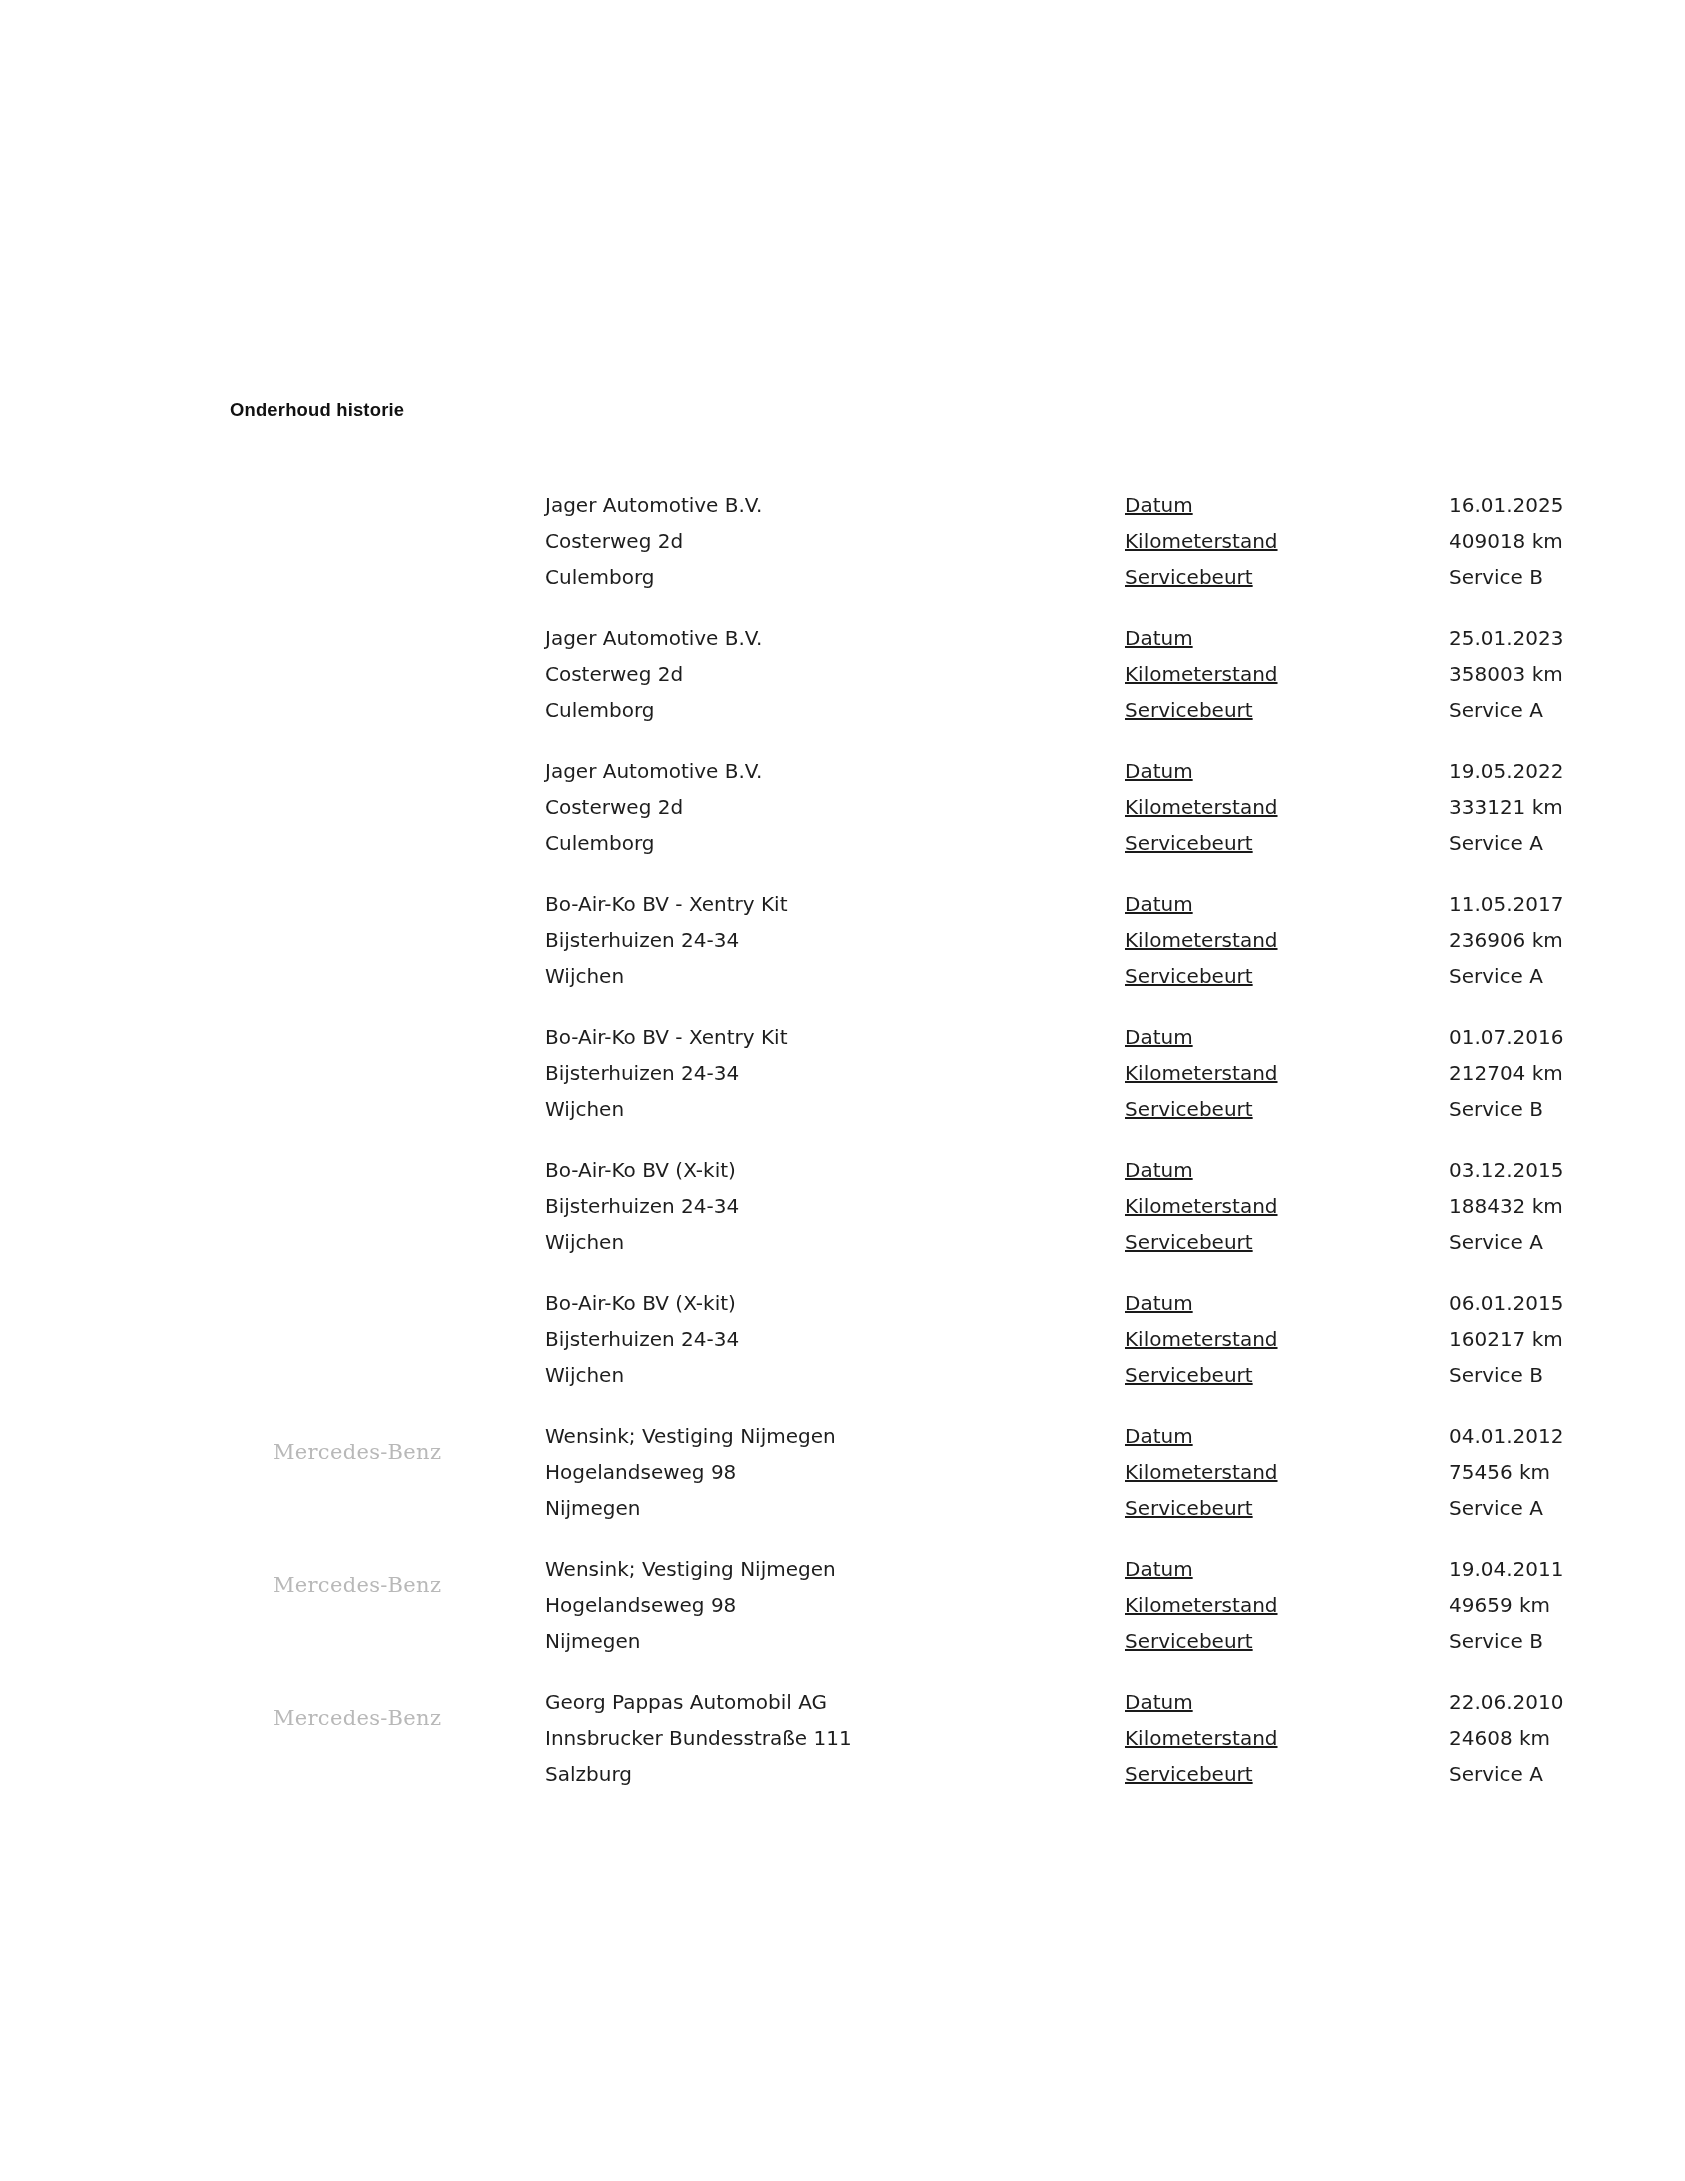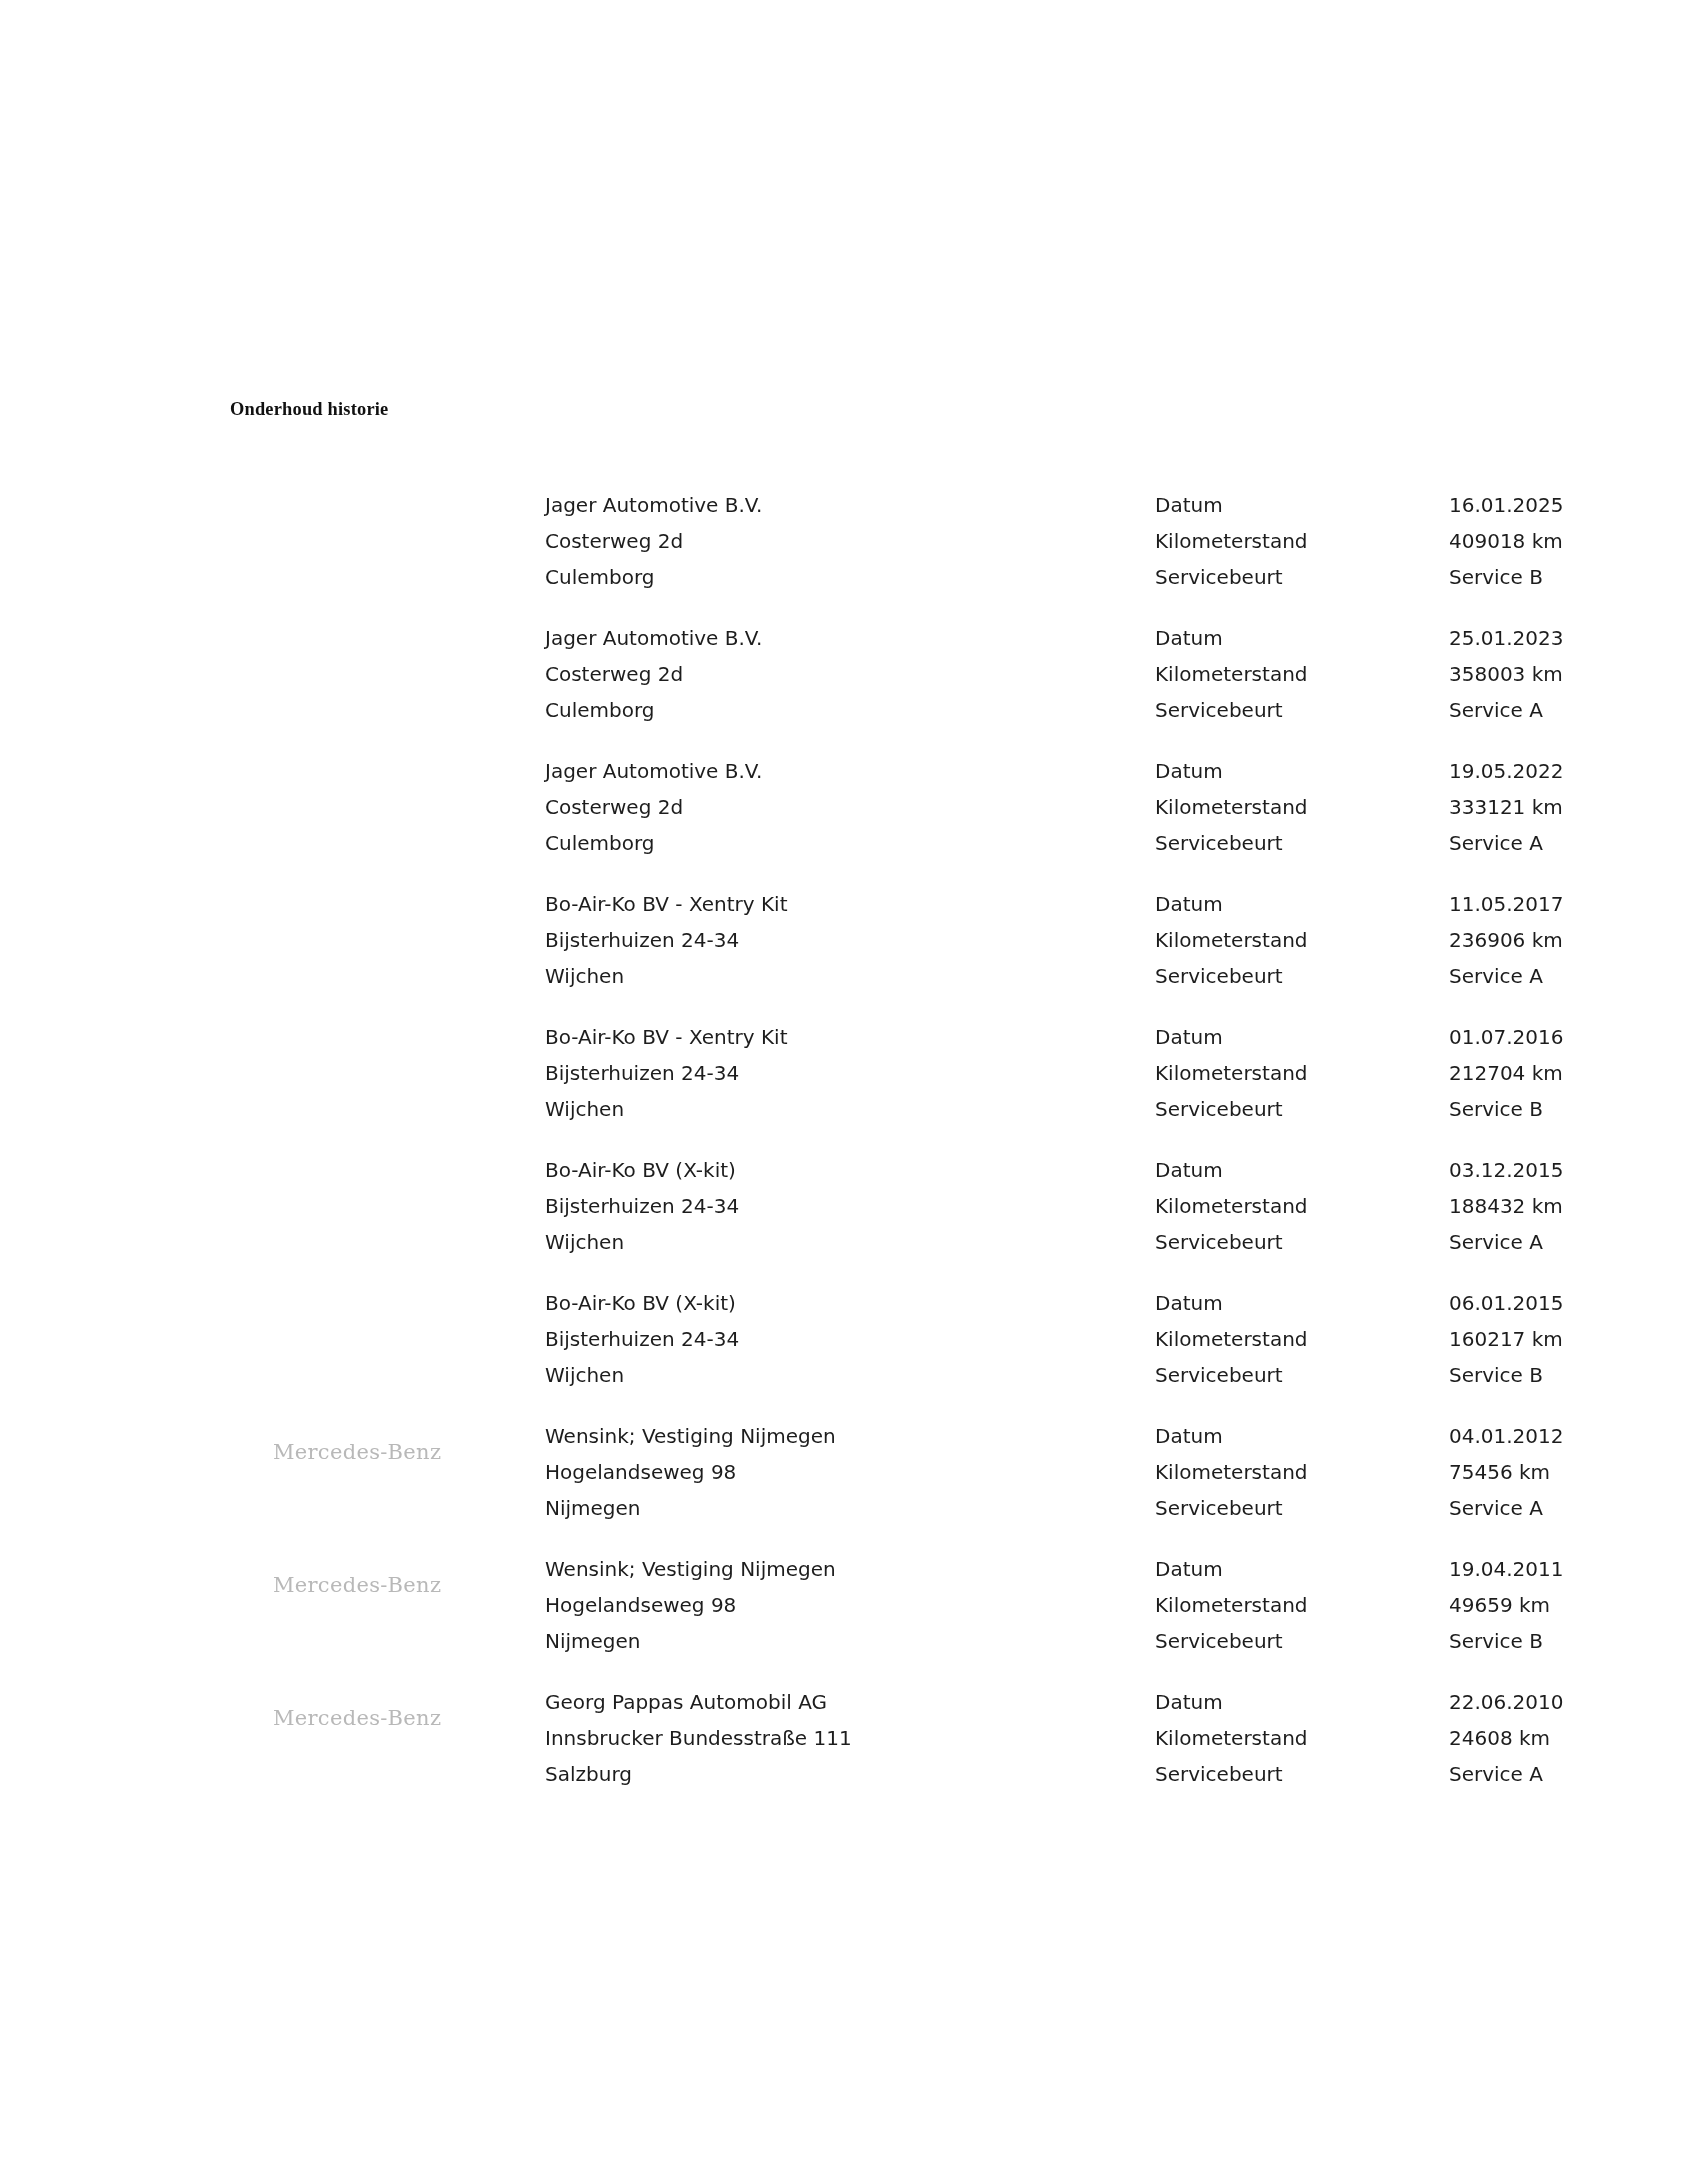--- a/index.html
+++ b/index.html
@@ -23,21 +23,21 @@
     background: #ffffff;
   }
   .doc-title {
     position: absolute;
     left: 230px;
     top: 399px;
     font-size: 18.4px;
     font-weight: bold;
     letter-spacing: 0.2px;
     color: #111111;
-    font-family: Liberation Serif, serif;
+    font-family: Liberation Sans, sans-serif;
   }
   .entries {
     position: absolute;
     left: 230px;
     top: 487px;
     width: 1229px;
   }
   .entry {
     position: relative;
     height: 133px;
@@ -55,23 +55,24 @@
     white-space: nowrap;
   }
   .entry .col-dealer {
     position: absolute;
     left: 272px;
     top: 0px;
     width: 404px;
   }
   .entry .col-label {
     position: absolute;
-    left: 882px;
+    left: 852px;
     top: 0px;
     width: 281px;
+    text-decoration: underline;
   }
   .entry .col-value {
     position: absolute;
     left: 1176px;
     top: 0px;
     width: 263px;
   }
   .line {
     font-size: 20px;
     line-height: 36px;

